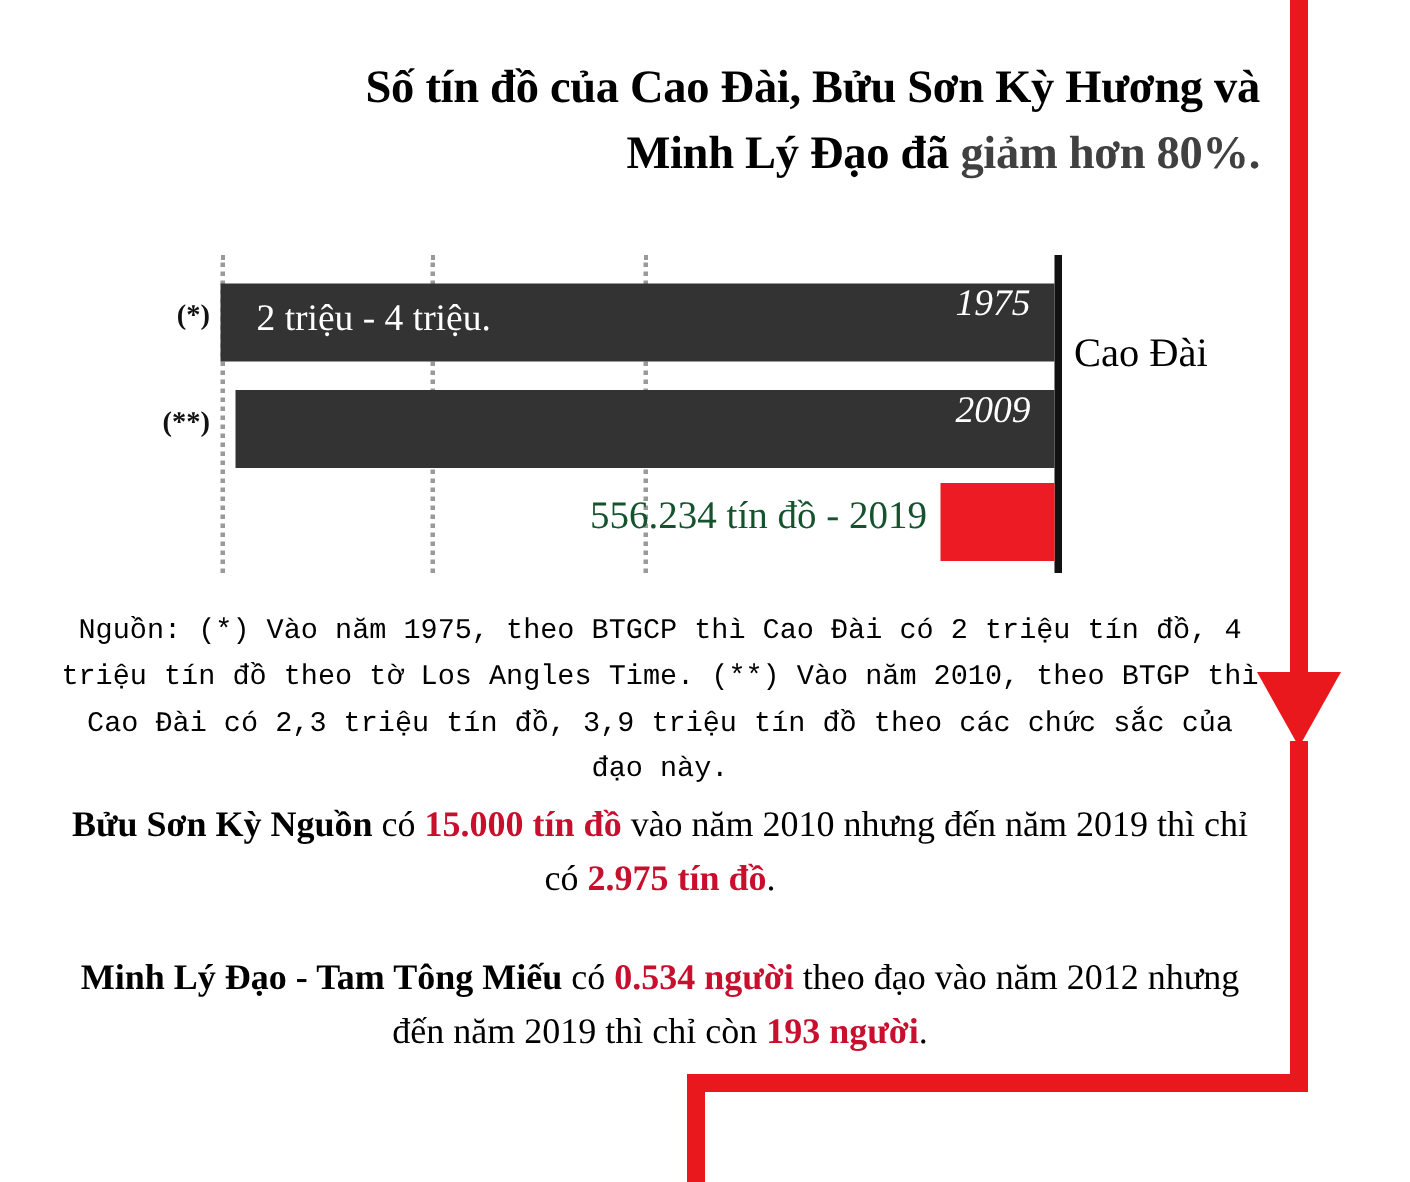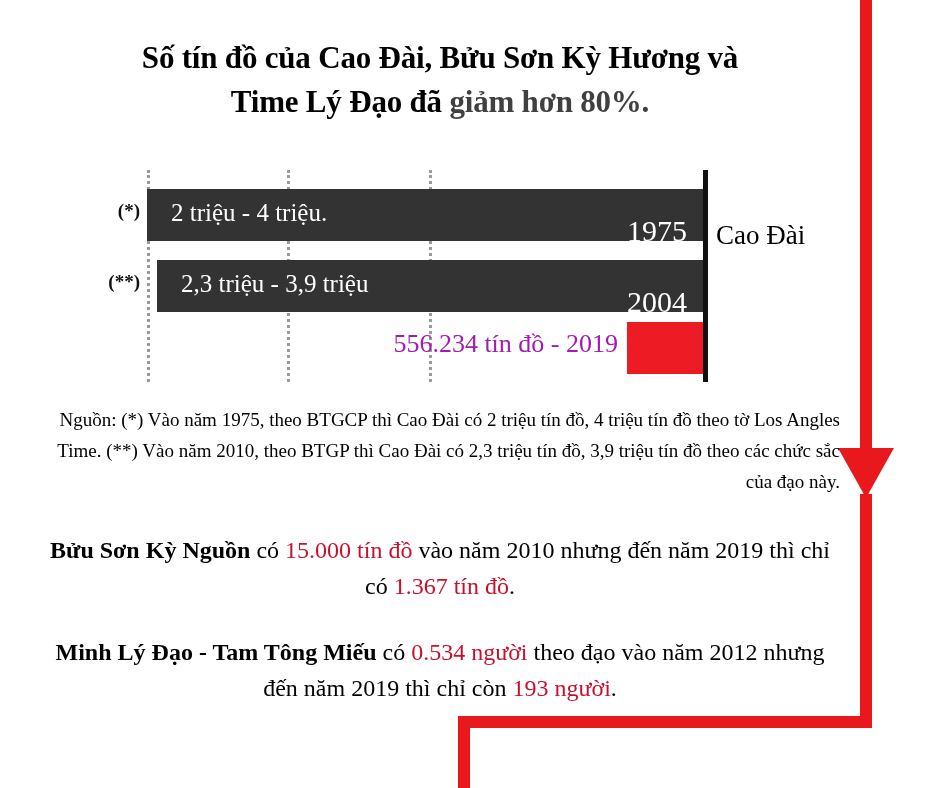--- a/index.html
+++ b/index.html
@@ -59,21 +59,21 @@
     height: 76px;
     background: #e8181c;
   }
 
   
   .headline {
     position: absolute;
     left: 40px;
     top: 36px;
     width: 800px;
-    text-align: center;
+    text-align: right;
     font-size: 31px;
     font-weight: bold;
     line-height: 1.42;
     letter-spacing: -0.2px;
   }
   .headline .hl-red {
     color: #404040;
   }
 
   
@@ -115,122 +115,122 @@
 
   .bar-left-label {
     position: absolute;
     font-size: 25px;
     left: 24px;
     top: 10px;
     white-space: nowrap;
   }
   .bar-right-label {
     position: absolute;
-    font-size: 30px;
+    font-size: 25px;
     right: 16px;
-    top: 25px;
-    white-space: nowrap;
+    top: 0;
+    white-space: nowrap;
+    font-style: italic;
   }
   .row-note {
     position: absolute;
     font-size: 19px;
     font-weight: bold;
     color: #111111;
     text-align: right;
     white-space: nowrap;
   }
   .row-note.n1 { left: 60px; top: 30px; width: 80px; }
   .row-note.n2 { left: 48px; top: 101px; width: 92px; }
 
   .red-row-text {
     position: absolute;
     left: 240px;
     top: 159px;
     width: 378px;
     text-align: right;
     font-size: 26px;
-    color: #a21caf;
+    color: #14532d;
     white-space: nowrap;
   }
 
   .series-name {
     position: absolute;
     left: 716px;
     top: 50px;
     font-size: 27px;
     white-space: nowrap;
   }
 
   
   .source {
     position: absolute;
     left: 40px;
     top: 405px;
     width: 800px;
-    text-align: right;
+    text-align: center;
     font-size: 19px;
     line-height: 1.62;
-    font-family: Liberation Serif, serif;
+    font-family: Liberation Mono, monospace;
   }
 
   
   .para {
     position: absolute;
     left: 40px;
     width: 800px;
     text-align: center;
     font-size: 24px;
     line-height: 1.52;
   }
   .para.p1 { top: 532px; }
   .para.p2 { top: 634px; }
   .para b { font-weight: bold; }
-  .para .red { color: #c8102e; font-weight: normal; }
+  .para .red { color: #c8102e; font-weight: bold; }
 </style>
 </head>
 <body>
 
 <div class="arrow-vert-right"></div>
 <div class="arrow-head-down"></div>
 <div class="arrow-vert-right-2"></div>
 <div class="arrow-horiz-bottom"></div>
 <div class="arrow-vert-left"></div>
 
 <div class="headline">
   <span>Số tín đồ của Cao Đài, Bửu Sơn Kỳ Hương và</span><br>
-  <span>Time Lý Đạo đã </span><span class="hl-red">giảm hơn 80%.</span>
+  <span>Minh Lý Đạo đã </span><span class="hl-red">giảm hơn 80%.</span>
 </div>
 
 <div class="chart">
 
   <div class="grid g1"></div>
   <div class="grid g2"></div>
   <div class="grid g3"></div>
   <div class="axis-line"></div>
 
   <div class="row-note n1">(*)</div>
   <div class="row-note n2">(**)</div>
 
   <div class="bar r1">
     <span class="bar-left-label">2 triệu   -  4 triệu.</span>
     <span class="bar-right-label">1975</span>
   </div>
 
   <div class="bar r2">
-    <span class="bar-left-label">2,3 triệu  -  3,9 triệu</span>
-    <span class="bar-right-label">2004</span>
+    <span class="bar-right-label">2009</span>
   </div>
 
   <div class="red-row-text">556.234  tín đồ -  2019</div>
   <div class="bar r3"></div>
 
   <div class="series-name">Cao  Đài</div>
 </div>
 
 <div class="source">Nguồn: (*) Vào năm 1975, theo BTGCP thì Cao Đài có 2 triệu  tín  đồ, 4 triệu tín đồ  theo tờ Los Angles Time. (**) Vào năm 2010, theo BTGP thì Cao Đài có 2,3 triệu tín đồ, 3,9 triệu tín đồ theo các chức sắc của đạo này.</div>
 
 <div class="para p1">
-  <b>Bửu Sơn  Kỳ Nguồn</b><span> có </span><span class="red">15.000 tín đồ</span><span> vào năm 2010 nhưng đến năm 2019 thì chỉ có </span><span class="red">1.367 tín đồ</span><span>.</span>
+  <b>Bửu Sơn  Kỳ Nguồn</b><span> có </span><span class="red">15.000 tín đồ</span><span> vào năm 2010 nhưng đến năm 2019 thì chỉ có </span><span class="red">2.975 tín đồ</span><span>.</span>
 </div>
 
 <div class="para p2">
   <b>Minh Lý Đạo - Tam Tông Miếu</b><span> có </span><span class="red">0.534 người</span><span> theo đạo vào năm 2012 nhưng đến năm 2019 thì chỉ còn </span><span class="red">193 người</span><span>.</span>
 </div>
 
 </body></html>

